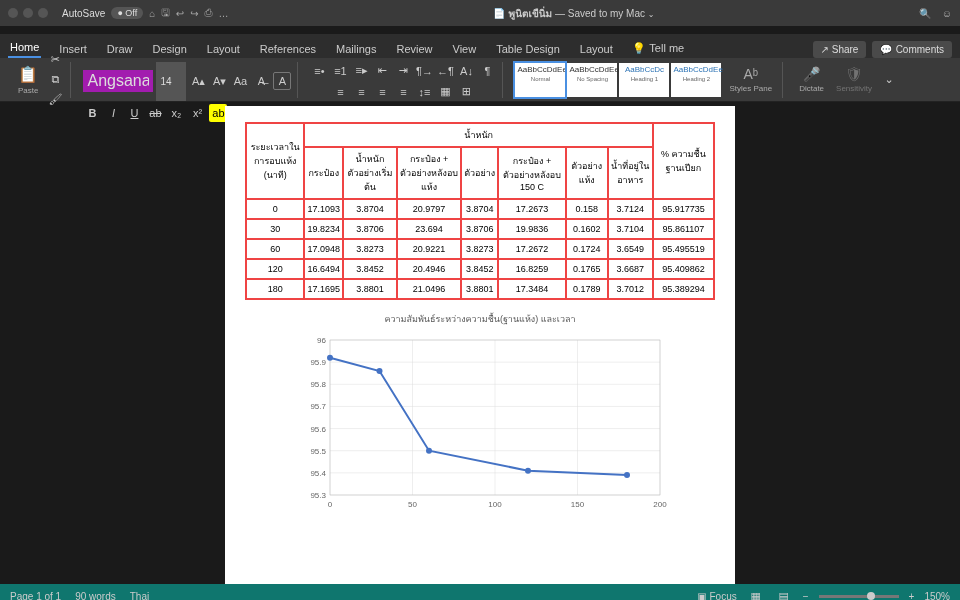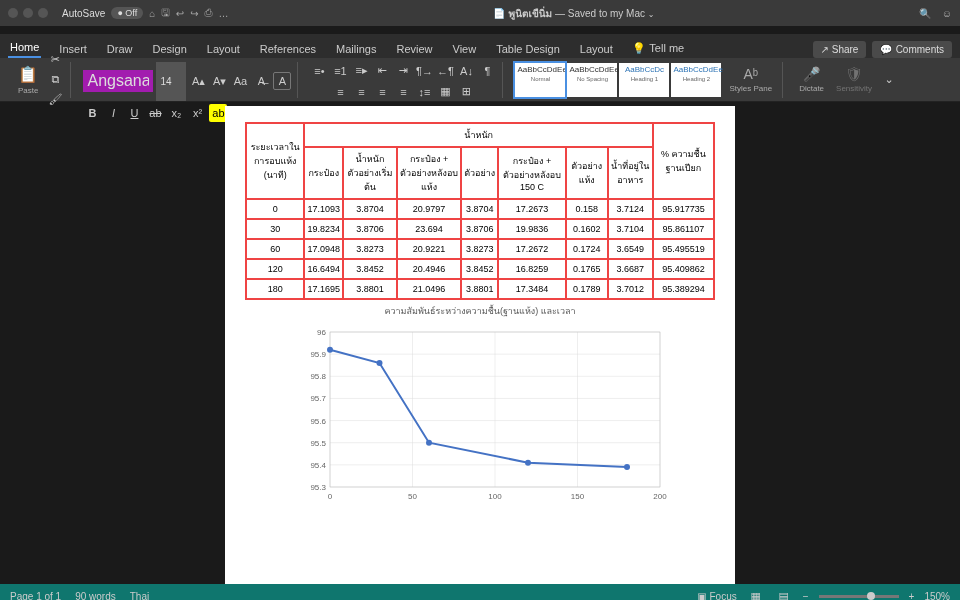--- a/index.html
+++ b/index.html
@@ -26,21 +26,21 @@
 .stylecard { background:#fff; color:#000; width:50px; height:34px; text-align:center; font-size:7px; padding:2px; cursor:pointer; }
 .stylecard.sel { outline:2px solid #4a90e2; }
 .stylecard .p { font-size:8px; color:#333; }
 .stylecard .l { font-size:6px; color:#666; margin-top:2px; }
 .rlabel { display:flex; flex-direction:column; align-items:center; gap:2px; font-size:8px; color:#aaa; cursor:pointer; padding:0 4px; }
 .canvas { height:482px; background:#1a1a1a; overflow:auto; display:flex; justify-content:center; padding-top:4px; }
 .page { width:510px; background:#fff; color:#000; padding:16px 20px; font-family:'Times New Roman',serif; }
 table.dt { border-collapse:collapse; width:100%; font-size:9px; }
 table.dt td, table.dt th { border:2px solid #ef4444; padding:4px 2px; text-align:center; vertical-align:middle; }
 table.dt th { font-weight:normal; }
-.chart { margin-top:4px; }
+.chart { margin-top:12px; }
 .chart-title { text-align:center; font-size:9px; color:#555; margin-bottom:4px; }
 .chartbox { width:380px; height:190px; margin:0 auto; position:relative; }
 .status { height:24px; background:#0f766e; display:flex; align-items:center; padding:0 10px; gap:14px; font-size:10px; color:#ccc; }
 .status .right { margin-left:auto; display:flex; align-items:center; gap:10px; }
 .slider { width:80px; height:3px; background:#777; position:relative; }
 .slider .thumb { position:absolute; width:8px; height:8px; background:#ccc; border-radius:50%; top:-3px; left:60%; }
 </style>
 </head>
 <body>
 

